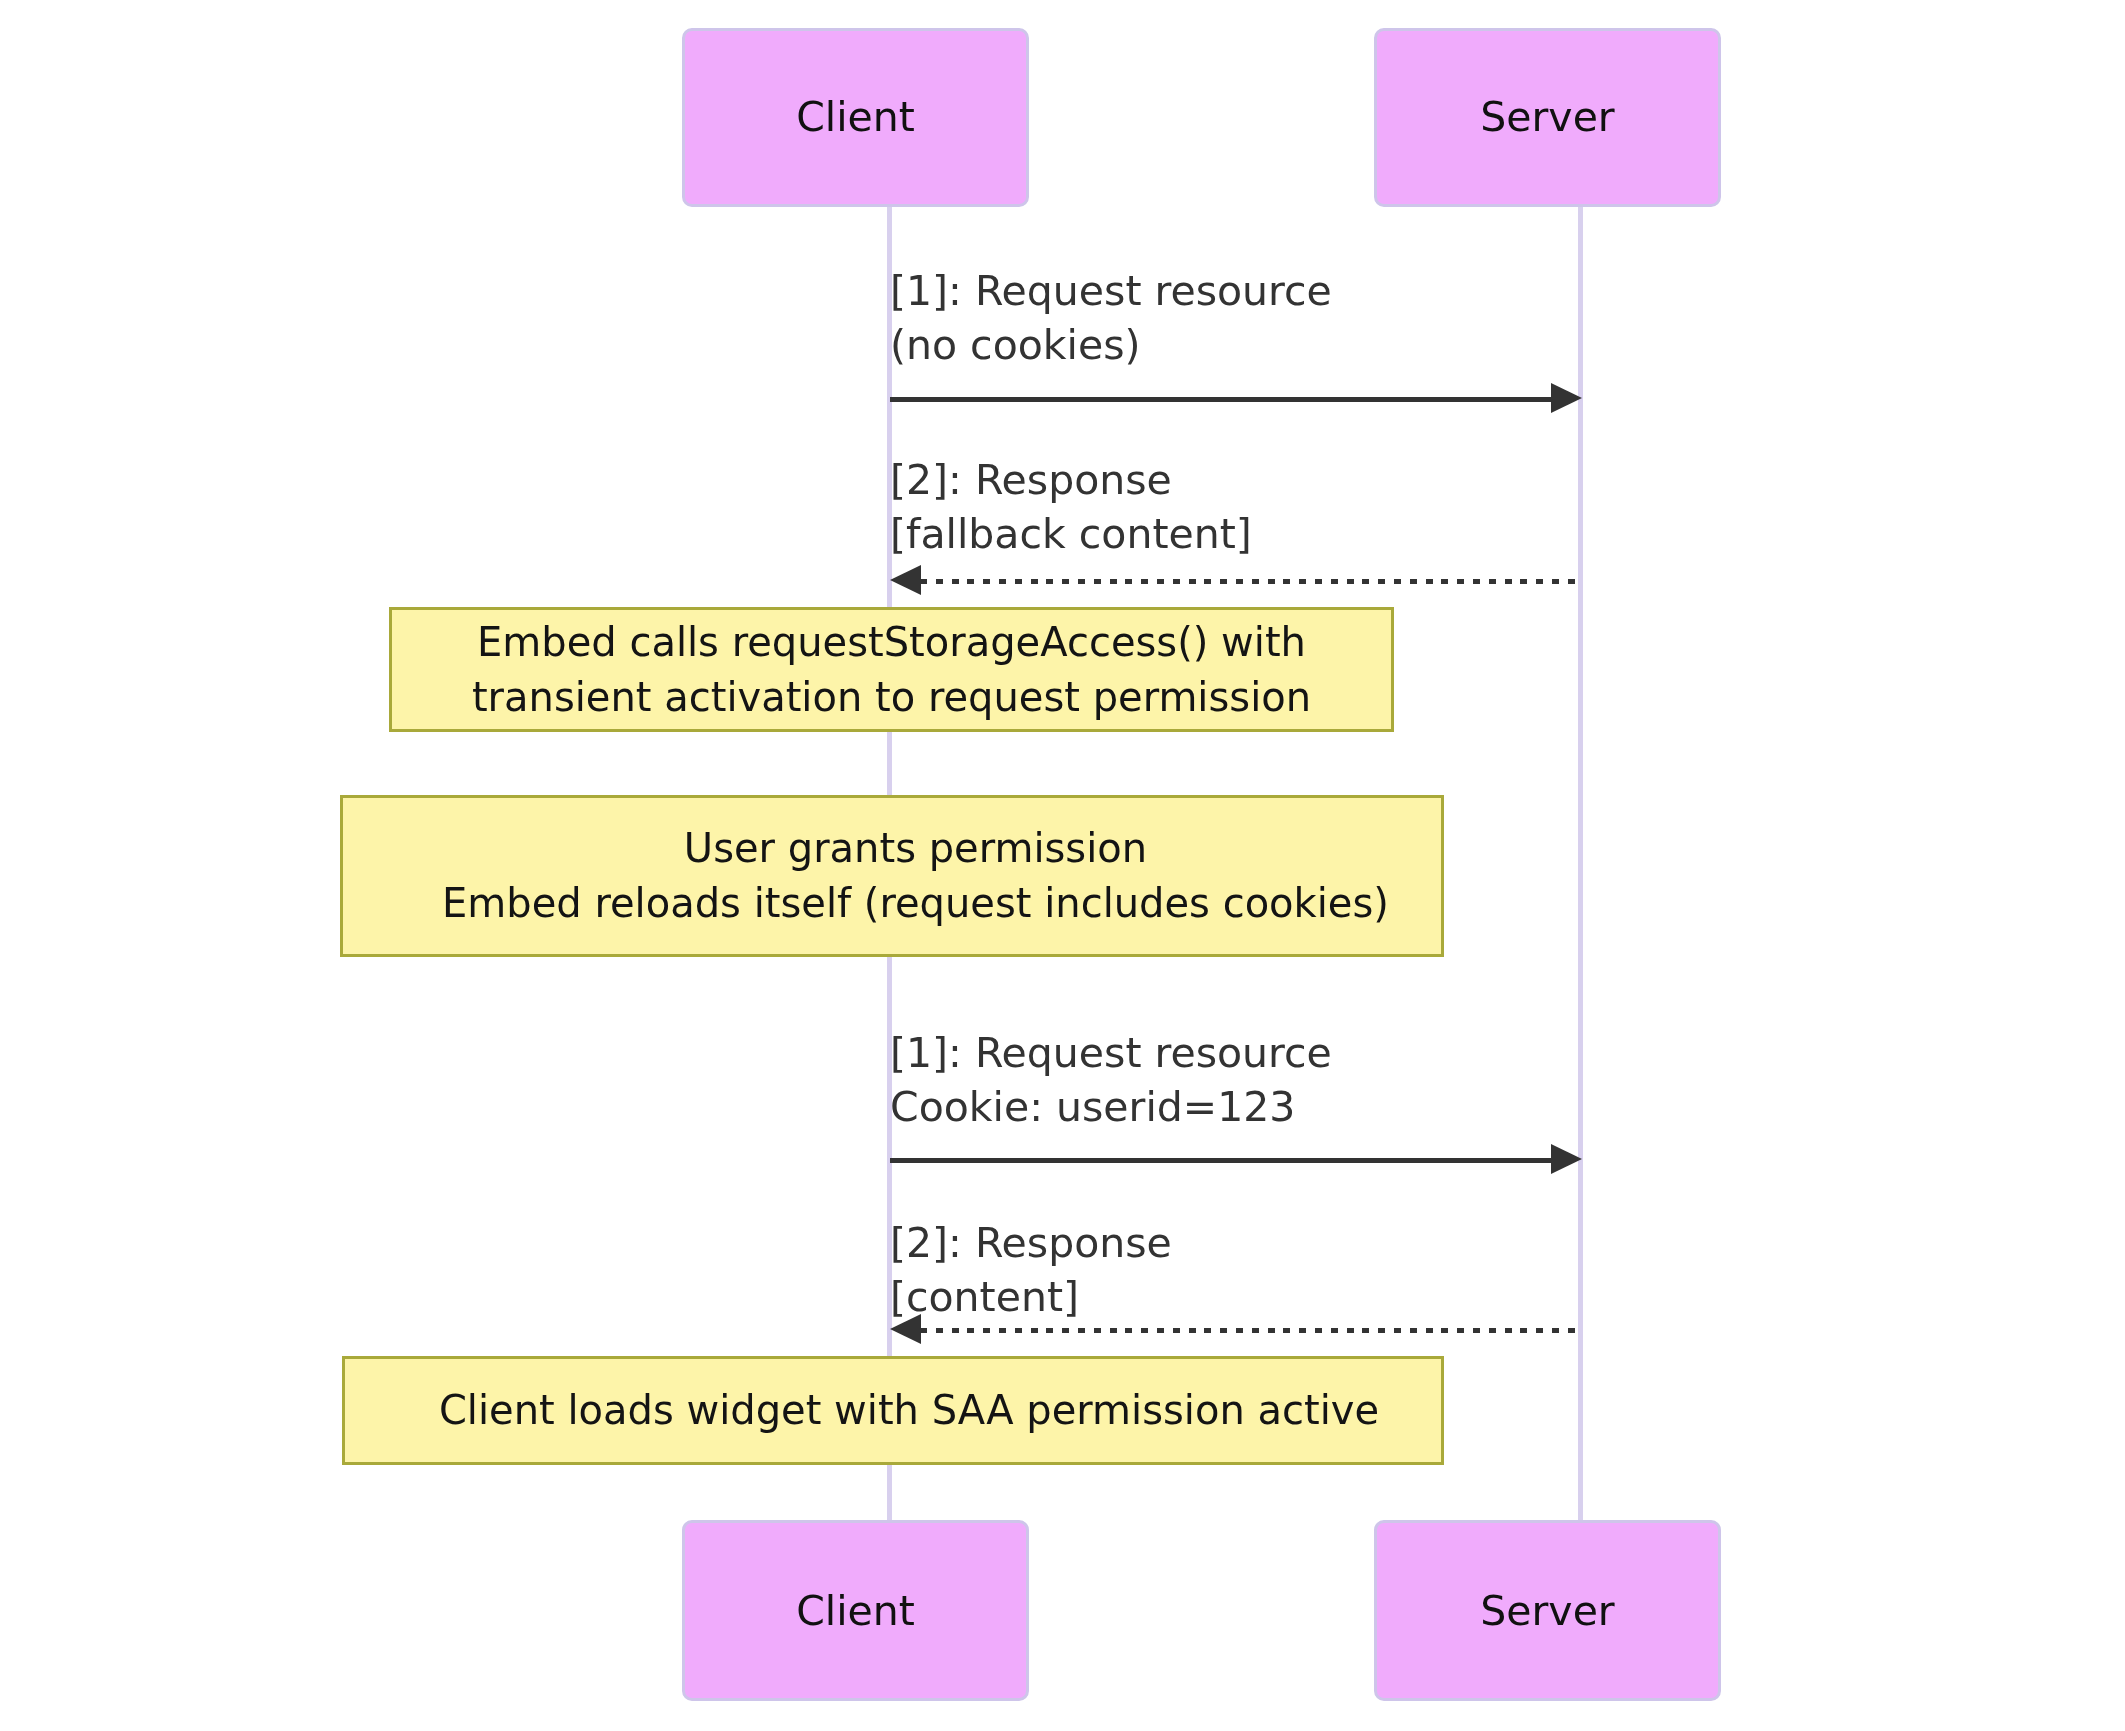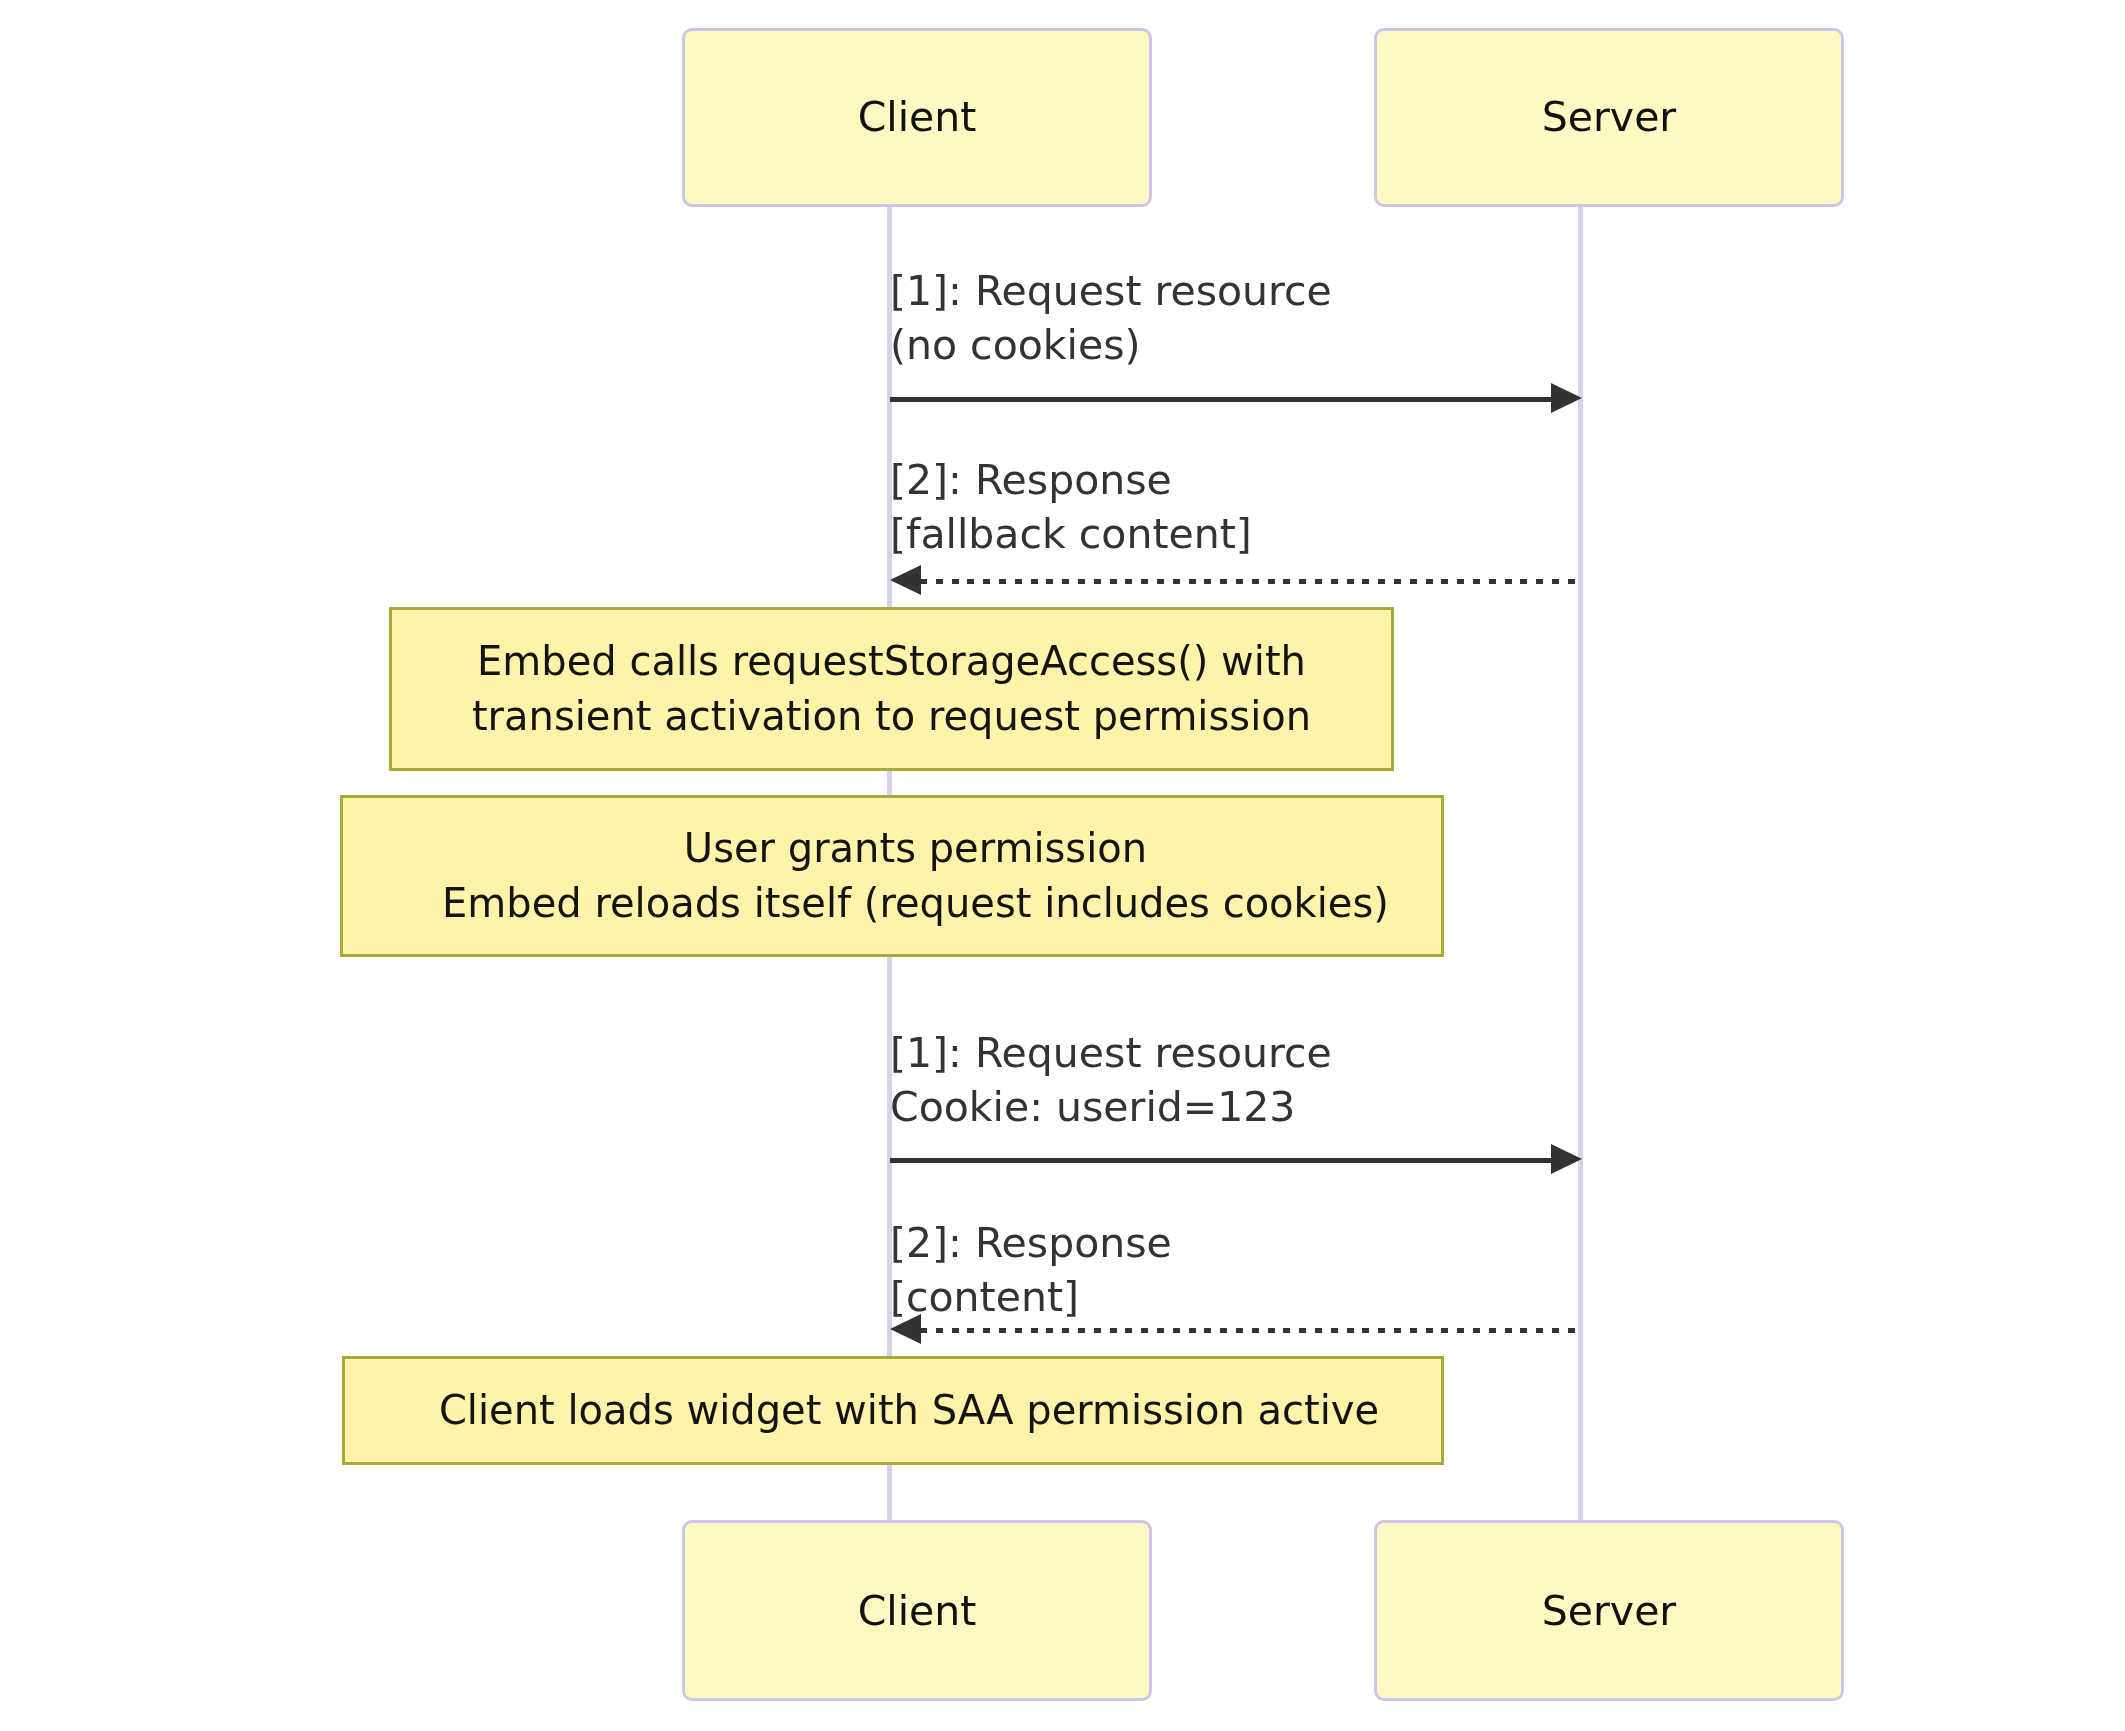--- a/index.html
+++ b/index.html
@@ -15,23 +15,23 @@
     overflow: hidden;
   }
   .canvas {
     position: absolute;
     inset: 0;
   }
 
   
   .actor-box {
     position: absolute;
-    width: 470px;
+    width: 347px;
     height: 179px;
-    background: #fef9c3;
+    background: #f0abfc;
     border: 3px solid #CEC5EA;
     border-radius: 9.9px;
     display: flex;
     align-items: center;
     justify-content: center;
     font-size: 41px;
     color: #111111;
     box-sizing: border-box;
   }
   .actor-client-top  { left: 682px;  top: 27.6px; }
@@ -112,21 +112,21 @@
     box-sizing: border-box;
     display: flex;
     flex-direction: column;
     align-items: center;
     justify-content: center;
     text-align: center;
     font-size: 40px;
     line-height: 55px;
     color: #141414;
   }
-  .note-1 { left: 389px; top: 607px;  width: 1005px; height: 164px; }
+  .note-1 { left: 389px; top: 607px;  width: 1005px; height: 125px; }
   .note-2 { left: 340px; top: 795px;  width: 1104px; height: 162px; padding-left: 47px; }
   .note-3 { left: 342px; top: 1356px; width: 1102px; height: 109px; padding-left: 32px; }
 </style>
 </head>
 <body>
 
 <div class="canvas">
 
   <div class="lifeline lifeline-client"></div>
   <div class="lifeline lifeline-server"></div>

